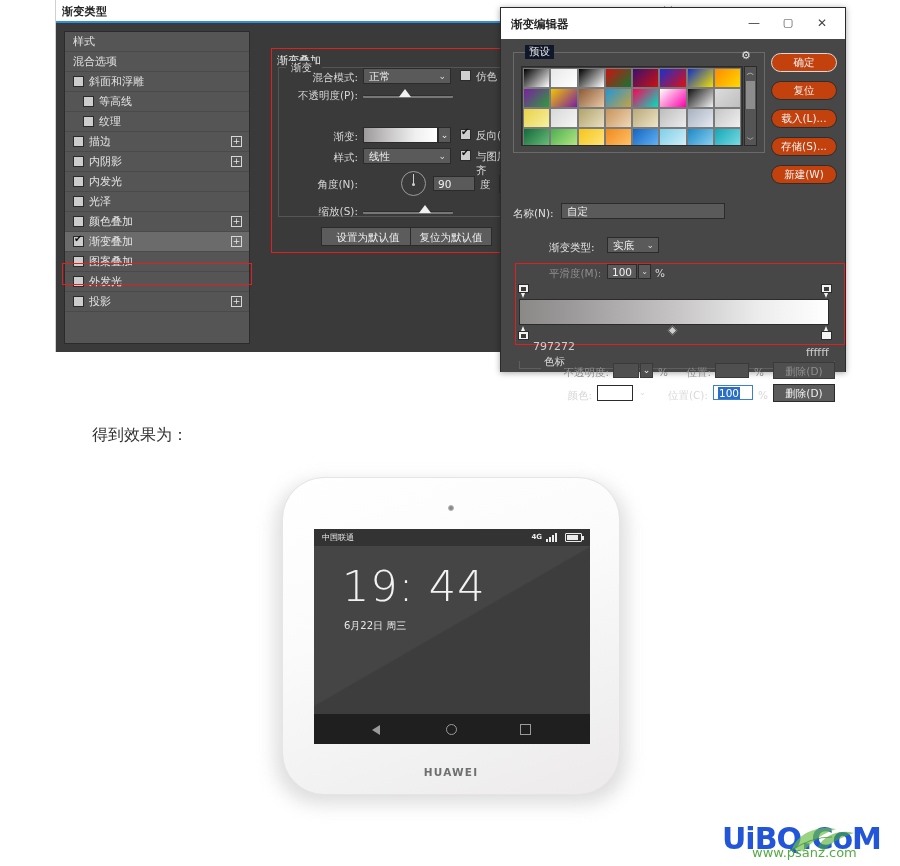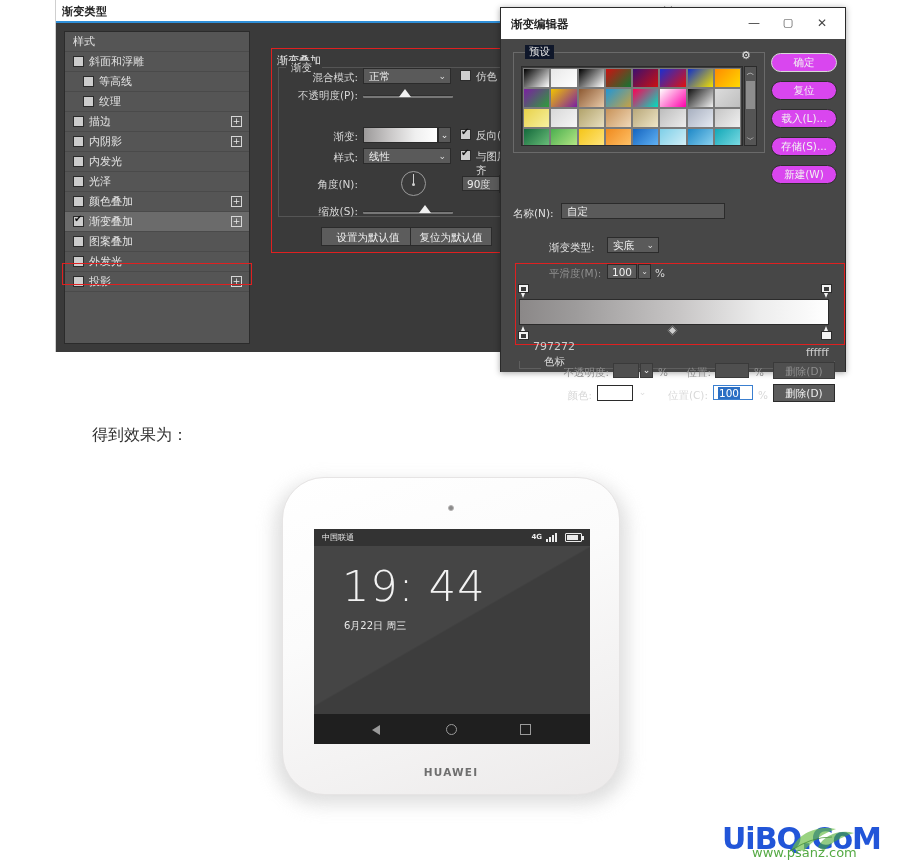--- a/index.html
+++ b/index.html
@@ -204,21 +204,21 @@
   }
   #sw-scroll .thumb{
     position:absolute; left:1px; top:14px; width:9px; height:28px;
     background:#8d8d8d; cursor:pointer;
   }
   #ge-buttons{
     position:absolute; left:270px; top:14px; width:72px;
   }
   .ge-btn{
     position:relative; display:block; width:66px; height:19px;
-    margin-bottom:9px; background:#d946ef; border:1px solid #2e2e2e;
+    margin-bottom:9px; background:#c2410c; border:1px solid #2e2e2e;
     border-radius:10px; color:#f2f2f2; font-size:10.5px;
     text-align:center; line-height:17px; cursor:pointer;
   }
   .ge-btn.primary{ border:1.5px solid #d8d8d8; }
   #name-label{ position:absolute; left:12px; top:168px; font-size:10.5px; color:#e0e0e0;}
   #name-input{
     position:absolute; left:60px; top:164px; width:164px; height:16px;
     background:#5a5a5a; border:1px solid #2b2b2b; color:#efefef;
     font-size:10.5px; padding-left:5px; line-height:15px; cursor:text;
   }
@@ -420,20 +420,23 @@
     <div id="ls-close">✕</div>
   </div>
   <div id="ls-accent"></div>
 
   <div id="ls-body">
 
     <div id="styles-col">
         <div class="style-row nochk">
           <span class="lbl">样式</span>
         </div>
+        <div class="style-row nochk">
+          <span class="lbl">混合选项</span>
+        </div>
         <div class="style-row">
           <span class="chk"></span>
           <span class="lbl">斜面和浮雕</span>
         </div>
         <div class="style-row indent">
           <span class="chk"></span>
           <span class="lbl">等高线</span>
         </div>
         <div class="style-row indent">
           <span class="chk"></span>
@@ -513,21 +516,21 @@
     <div class="fld-label" style="left:248px; top:128px; width:54px;">样式:</div>
     <div class="dd" style="left:307px; top:125px; width:88px;">
       <span>线性</span>
       <span class="caret">⌄</span>
     </div>
     <div class="cbx on" style="left:404px; top:127px;"></div>
     <div class="cbx-lbl" style="left:420px; top:127px; width:46px; overflow:hidden;">与图层对齐</div>
 
     <div class="fld-label" style="left:236px; top:155px; width:66px;">角度(N):</div>
     <div id="angle-dial"></div>
-    <div class="numbox" style="left:377px; top:153px; width:42px;margin-left:29px;">90</div>
+    <div class="numbox" style="left:377px; top:153px; width:42px;">90</div>
     <div class="unit" style="left:424px; top:155px;">度</div>
     <div class="btn-dark" style="left:443px; top:152px; width:62px; height:18px; line-height:17px;">重置对齐</div>
 
     <div class="fld-label" style="left:236px; top:182px; width:66px;">缩放(S):</div>
     <div class="slider-track" style="left:307px; top:188px; width:90px;"></div>
     <div class="slider-thumb" style="left:363px; top:182px;"></div>
     <div class="numbox" style="left:452px; top:180px; width:33px;">100</div>
     <div class="unit" style="left:489px; top:181px;">%</div>
 
     <div class="btn-dark" style="left:265px; top:204px; width:94px; height:19px; line-height:18px;">设置为默认值</div>

